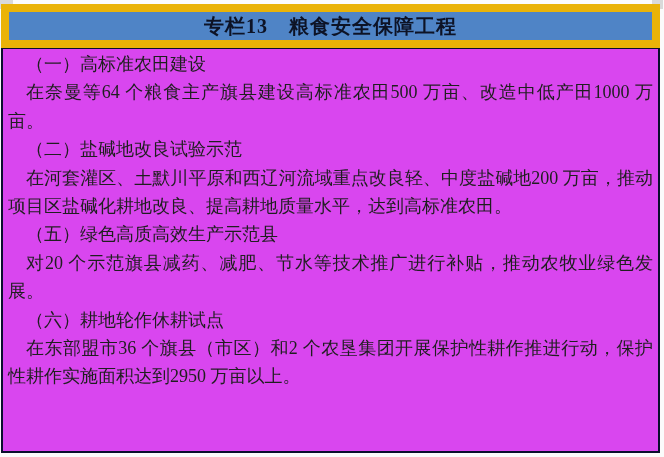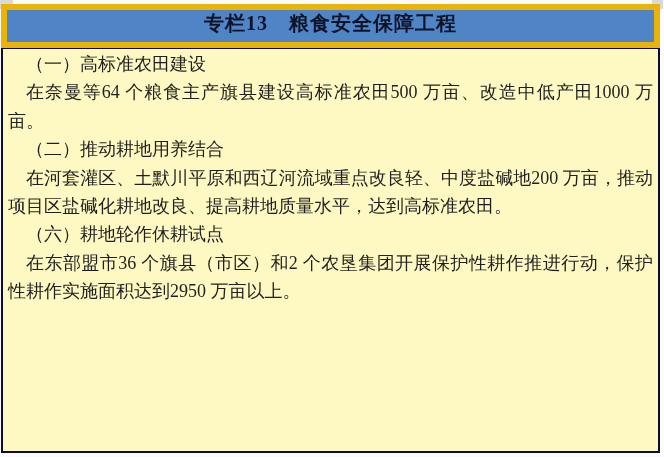--- a/index.html
+++ b/index.html
@@ -25,33 +25,33 @@
     position: absolute;
     left: 1px;
     top: 4px;
     width: 659px;
     z-index: 1;
   }
   .panel-header {
     box-sizing: border-box;
     height: 44px;
     background: #4f84c6;
-    border: 6px solid #eab308;
+    border: 8px solid #eab308;
     display: flex;
-    align-items: flex-start;
+    align-items: flex-end;
     justify-content: center;
     color: #0d1326;
     font-weight: bold;
     font-size: 20px;
     letter-spacing: 1px;
   }
   .panel-body {
     box-sizing: border-box;
     height: 405px;
-    background: #fef9c3;
+    background: #d946ef;
     border: 2px solid #0a0f2e;
     border-top-width: 1px;
     padding: 1px 5px 0 5px;
     color: #1f1f1f;
     font-size: 18px;
     line-height: 28.4px;
     overflow: hidden;
   }
   .panel-body p {
     margin: 0;
@@ -70,28 +70,32 @@
     <span>专栏13　粮食安全保障工程</span>
   </div>
   <div class="panel-body">
 
     <section>
       <p>（一）高标准农田建设</p>
       <p>在奈曼等64 个粮食主产旗县建设高标准农田500 万亩、改造中低产田1000 万亩。</p>
     </section>
 
     <section>
-      <p>（二）推动耕地用养结合</p>
+      <p>（二）盐碱地改良试验示范</p>
       <p>在河套灌区、土默川平原和西辽河流域重点改良轻、中度盐碱地200 万亩，推动项目区盐碱化耕地改良、提高耕地质量水平，达到高标准农田。</p>
     </section>
 
     <section>
     </section>
 
 
+    <section>
+      <p>（五）绿色高质高效生产示范县</p>
+      <p>对20 个示范旗县减药、减肥、节水等技术推广进行补贴，推动农牧业绿色发展。</p>
+    </section>
 
     <section>
       <p>（六）耕地轮作休耕试点</p>
       <p>在东部盟市36 个旗县（市区）和2 个农垦集团开展保护性耕作推进行动，保护性耕作实施面积达到2950 万亩以上。</p>
     </section>
 
   </div>
 </div>
 
 </body></html>

